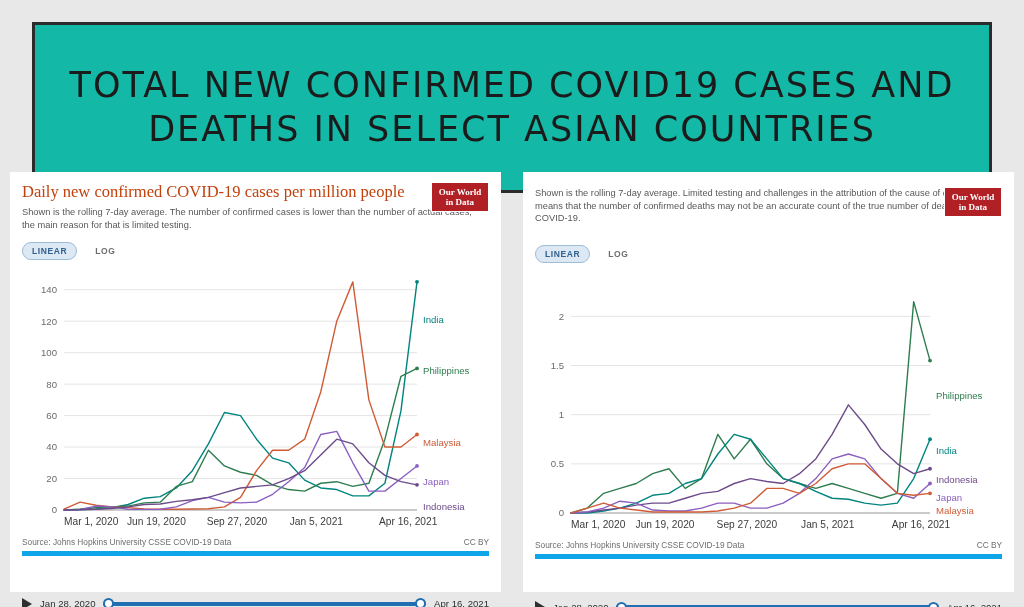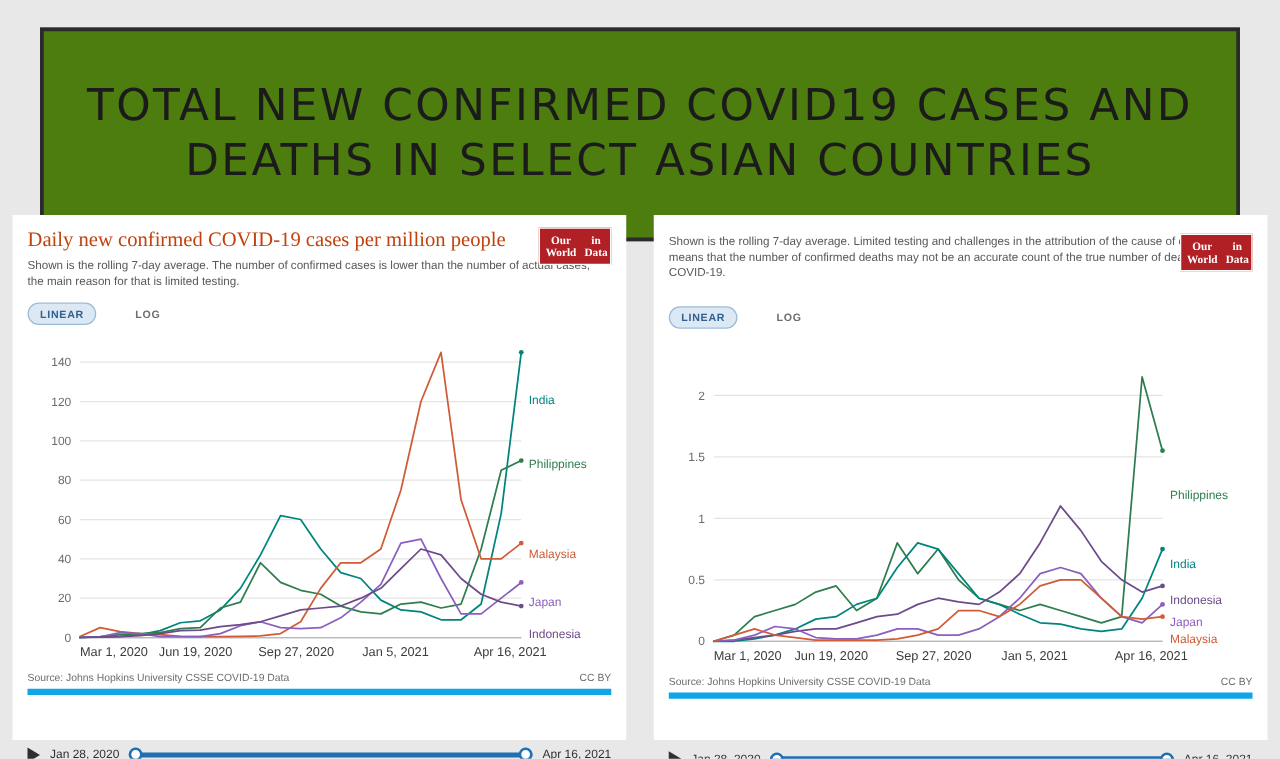--- a/index.html
+++ b/index.html
@@ -19,21 +19,21 @@
     height: 607px;
     box-sizing: border-box;
   }
   
   .title-banner {
     position: absolute;
     left: 32px;
     top: 22px;
     width: 960px;
     height: 171px;
-    background: #4d7c0f;
+    background: #14b8a6;
     border: 3px solid #2b2b2b;
     box-sizing: border-box;
     display: flex;
     align-items: center;
     justify-content: center;
   }
   .title-text {
     font-family: "DejaVu Sans", sans-serif;
     font-weight: 400;
     font-size: 35px;
@@ -81,38 +81,38 @@
   .owid-logo {
     position: absolute;
     right: 0;
     top: 0;
     width: 58px;
     height: 30px;
     background: #b02025;
     border: 1px solid #ffffff;
     box-sizing: border-box;
     display: flex;
-    flex-direction: row;
+    flex-direction: column;
     align-items: center;
     justify-content: center;
     color: #ffffff;
     font-family: "Liberation Serif", serif;
     font-size: 9px;
     line-height: 1.12;
     font-weight: 700;
   }
   .owid-logo span { display: block; text-align: center; }
   .owid-line1 { font-weight: 700; }
   .owid-line2 { font-weight: 700; }
 
   
   .toggle-row {
     margin-top: 10px;
     display: flex;
-    gap: 21px;
+    gap: 8px;
     align-items: center;
   }
   .toggle-btn {
     border-radius: 9px;
     font-size: 8.5px;
     letter-spacing: 0.6px;
     padding: 3px 9px 3px 9px;
     font-weight: 700;
     color: #5a7fa8;
     background: #eaf0f6;

